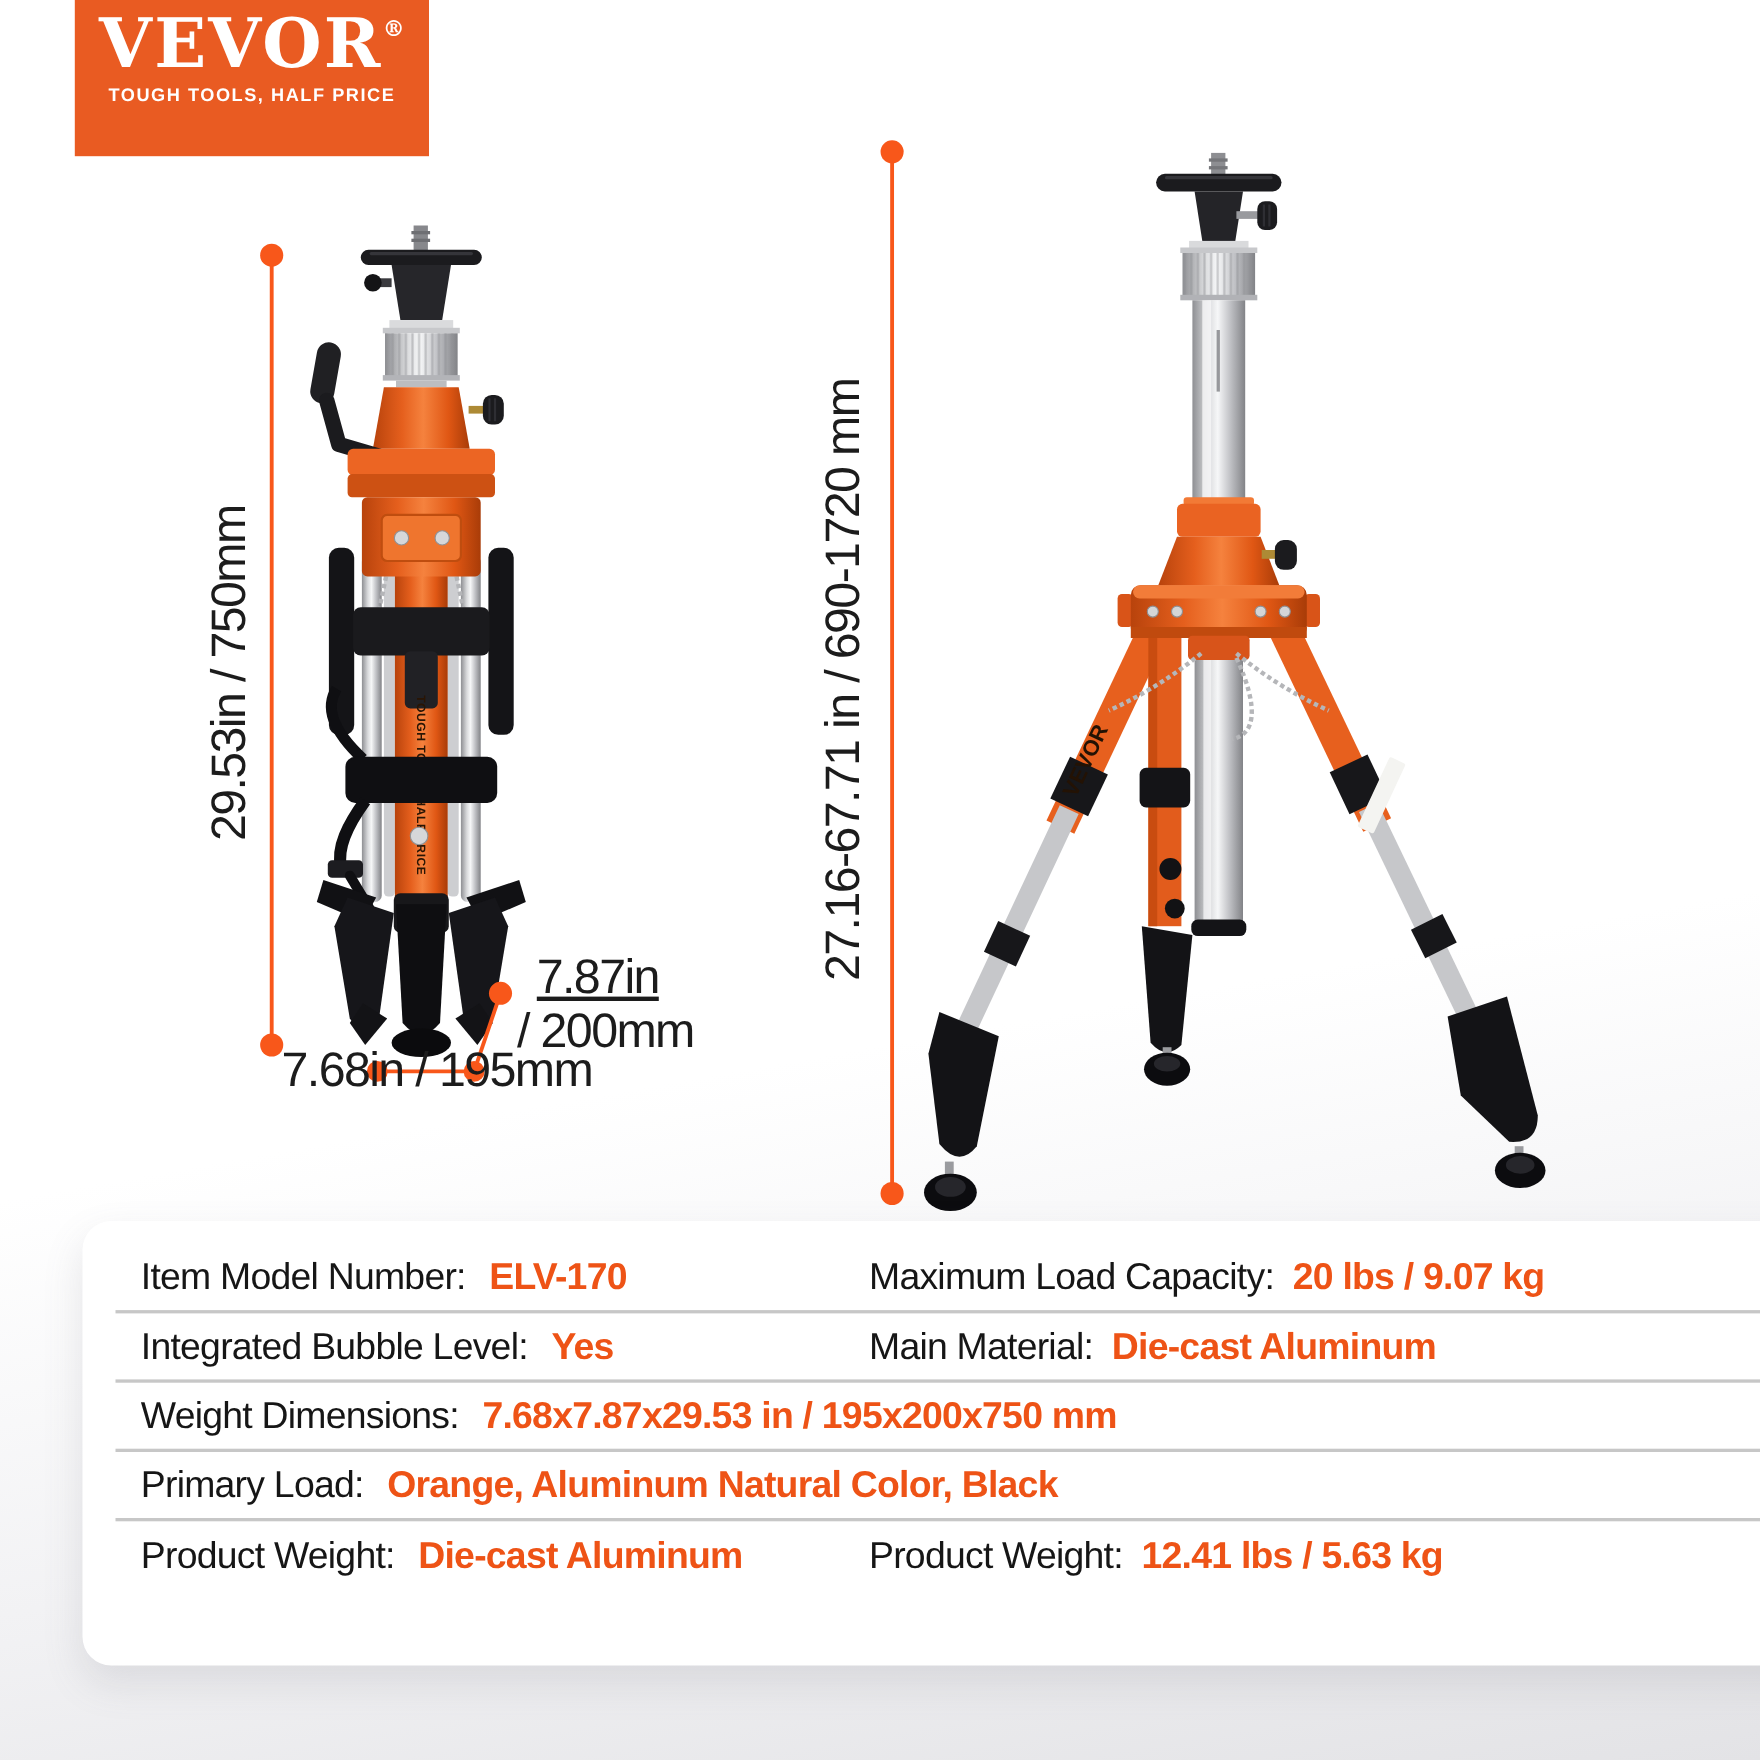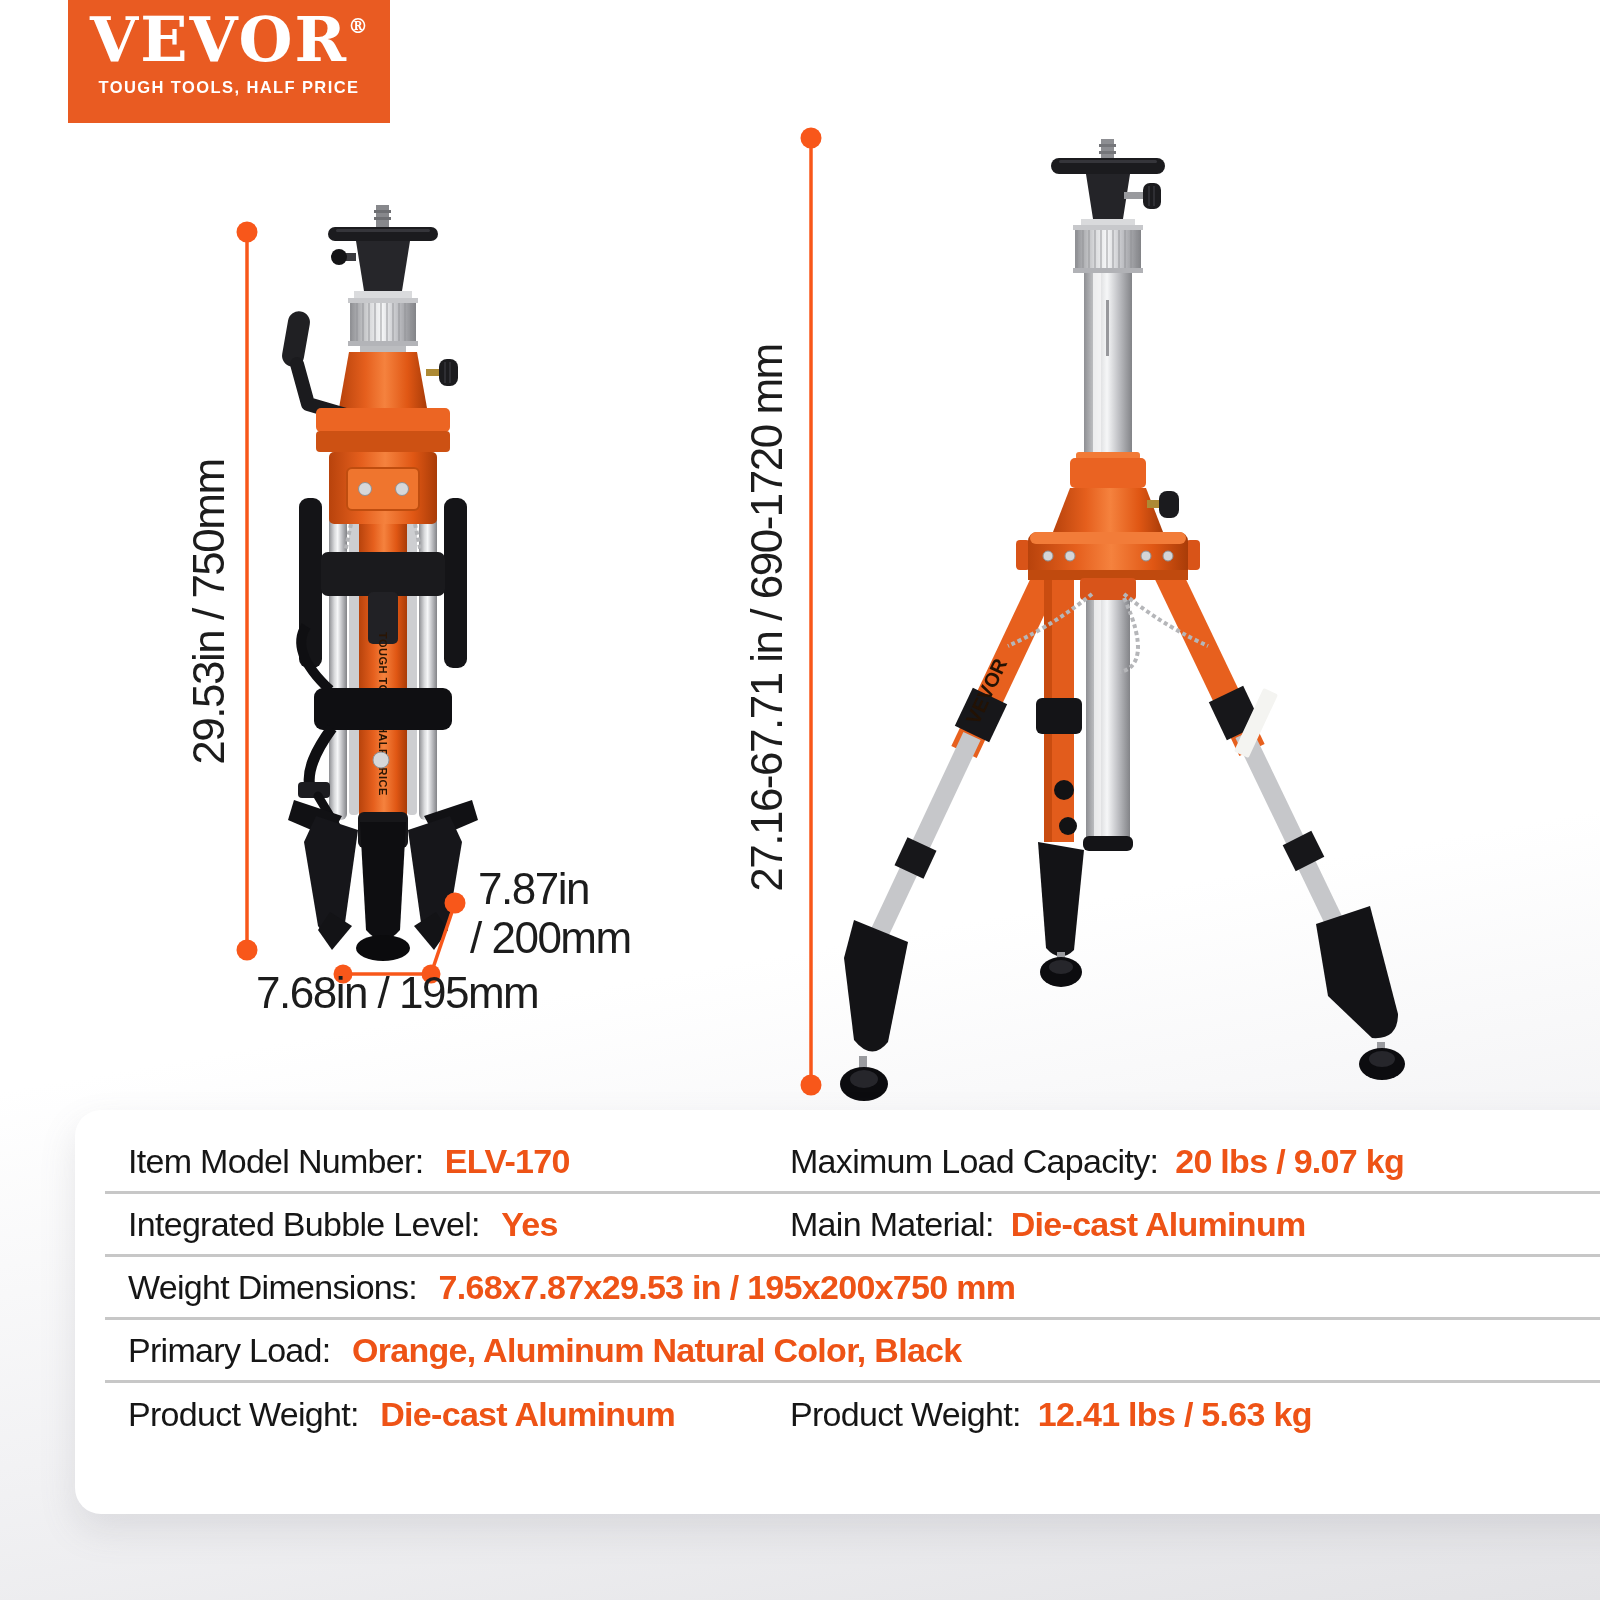--- a/index.html
+++ b/index.html
@@ -4,40 +4,40 @@
 <style>
   html,body{margin:0;padding:0;}
   body{
     width:1600px;height:1600px;overflow:hidden;position:relative;
     font-family:"Liberation Sans",sans-serif;
     background:linear-gradient(170deg,#ffffff 0%,#ffffff 58%,#f2f2f4 78%,#e3e3e6 100%);
   }
   .stage{position:absolute;inset:0;}
 
   
-  .logo{position:absolute;left:68px;top:0;width:322px;height:123px;background:#e95b22;color:#fff;text-align:center;}
+  .logo{position:absolute;left:68px;top:0;width:322px;height:142px;background:#e95b22;color:#fff;text-align:center;}
   .logo-word{font-family:"DejaVu Serif",serif;font-weight:700;font-size:62px;letter-spacing:2px;line-height:1;margin-top:9px;}
   .logo-word .reg{font-size:20px;vertical-align:28px;letter-spacing:0;}
   .tagline{font-weight:700;font-size:16.5px;letter-spacing:1.4px;margin-top:7px;}
 
   
   .art{position:absolute;}
   .art-collapsed{left:250px;top:190px;}
   .art-extended{left:828px;top:125px;}
   .lines-layer{position:absolute;left:0;top:0;pointer-events:none;}
 
   
   .dim{position:absolute;color:#1c1c1c;font-size:44px;letter-spacing:-1.5px;white-space:nowrap;}
   .dim-vert{transform:translate(-50%,-50%) rotate(-90deg);}
   .dim-left-height{left:209px;top:612px;}
   .dim-right-height{left:767px;top:618px;}
   .dim-depth{left:470px;top:864px;line-height:49px;}
-  .dim-depth .l1{display:block;margin-left:8px;}
+  .dim-depth .l1{display:block;margin-left:18px;text-decoration:underline;}
   .dim-depth .l2{display:block;}
-  .dim-width{left:256px;top:968px;}
+  .dim-width{left:256px;top:948px;}
 
   
   .spec-panel{
     position:absolute;left:75px;top:1110px;width:1596px;height:404px;
     background:#ffffff;border-radius:26px;box-sizing:border-box;
     padding:21px 30px 0 30px;
     box-shadow:0 16px 36px rgba(110,110,125,.16);
   }
   .row{position:relative;height:63px;display:flex;align-items:center;
        padding-left:23px;box-sizing:border-box;border-bottom:3px solid #c7c7c7;}

